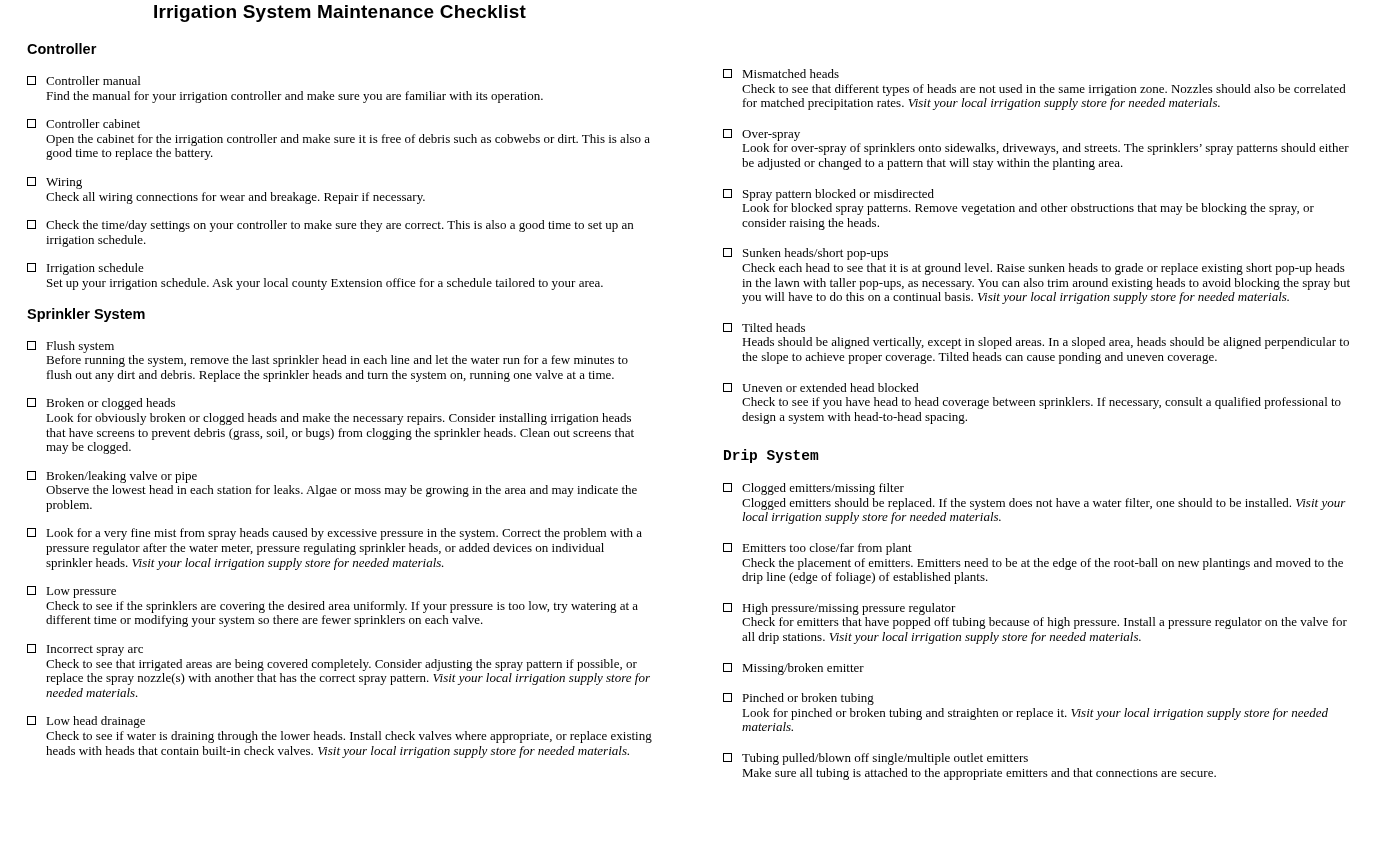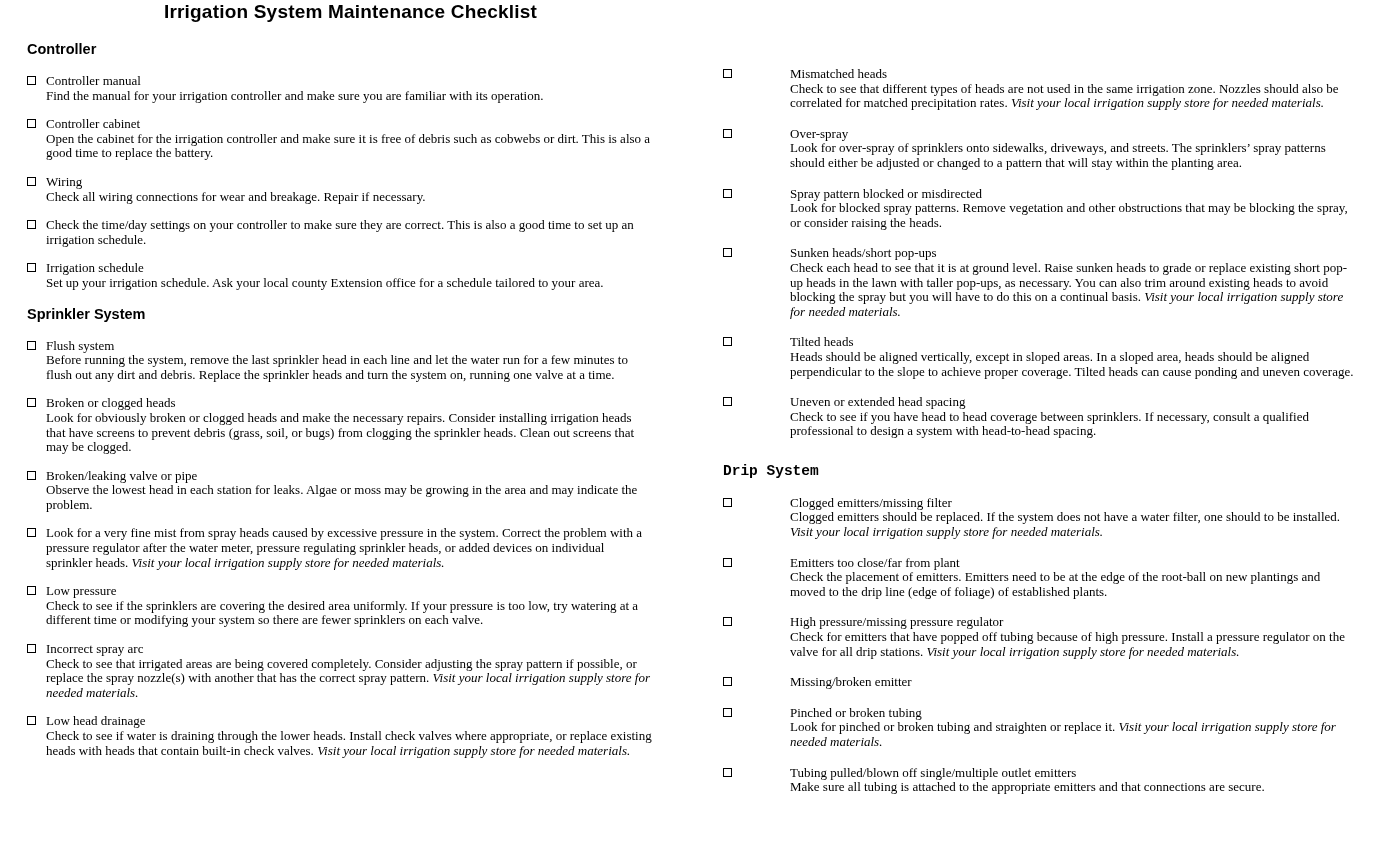--- a/index.html
+++ b/index.html
@@ -8,21 +8,21 @@
     width: 1389px;
     height: 841px;
     background: #ffffff;
     color: #000000;
     font-family: "Liberation Serif", serif;
     overflow: hidden;
   }
   .doc-title {
     position: absolute;
     top: 1px;
-    left: 38px;
+    left: 27px;
     width: 625px;
     text-align: center;
     font-family: "Liberation Sans", sans-serif;
     font-weight: bold;
     font-size: 19px;
     letter-spacing: 0.2px;
   }
   .col { position: absolute; box-sizing: border-box; }
   .col-left  { left: 27px;  top: 40px; width: 625px; }
   .col-right { left: 723px; top: 67px; width: 633px; }
@@ -34,21 +34,21 @@
     margin: 8px 0 15px 0;
   }
   .col .section-heading:first-child { margin-top: 0; }
   .check-item {
     display: flex;
     align-items: flex-start;
     font-size: 13px;
     line-height: 14.6px;
     margin-bottom: 14px;
   }
-  .col-right .check-item { margin-bottom: 16px; gap: 48px; }
+  .col-right .check-item { margin-bottom: 16px; }
   .col-right .section-heading { margin-top: 23px; font-family: Liberation Mono, monospace; }
   .checkbox {
     flex: 0 0 auto;
     width: 7px;
     height: 7px;
     border: 1px solid #000000;
     margin: 2px 10px 0 0;
     background: #ffffff;
   }
   .item-body { flex: 1 1 auto; }
@@ -179,21 +179,21 @@
       <div class="check-item">
         <span class="checkbox"></span>
         <div class="item-body">
           <div class="item-title">Tilted heads</div>
           <div class="item-desc"><span>Heads should be aligned vertically, except in sloped areas. In a sloped area, heads should be aligned perpendicular to the slope to achieve proper coverage. Tilted heads can cause ponding and uneven coverage.</span><em></em></div>
         </div>
       </div>
       <div class="check-item">
         <span class="checkbox"></span>
         <div class="item-body">
-          <div class="item-title">Uneven or extended head spacing</div>
+          <div class="item-title">Uneven or extended head blocked</div>
           <div class="item-desc"><span>Check to see if you have head to head coverage between sprinklers. If necessary, consult a qualified professional to design a system with head-to-head spacing.</span><em></em></div>
         </div>
       </div>
       <div class="section-heading">Drip System</div>
       <div class="check-item">
         <span class="checkbox"></span>
         <div class="item-body">
           <div class="item-title">Clogged emitters/missing filter</div>
           <div class="item-desc"><span>Clogged emitters should be replaced. If the system does not have a water filter, one should to be installed. </span><em>Visit your local irrigation supply store for needed materials.</em></div>
         </div>

